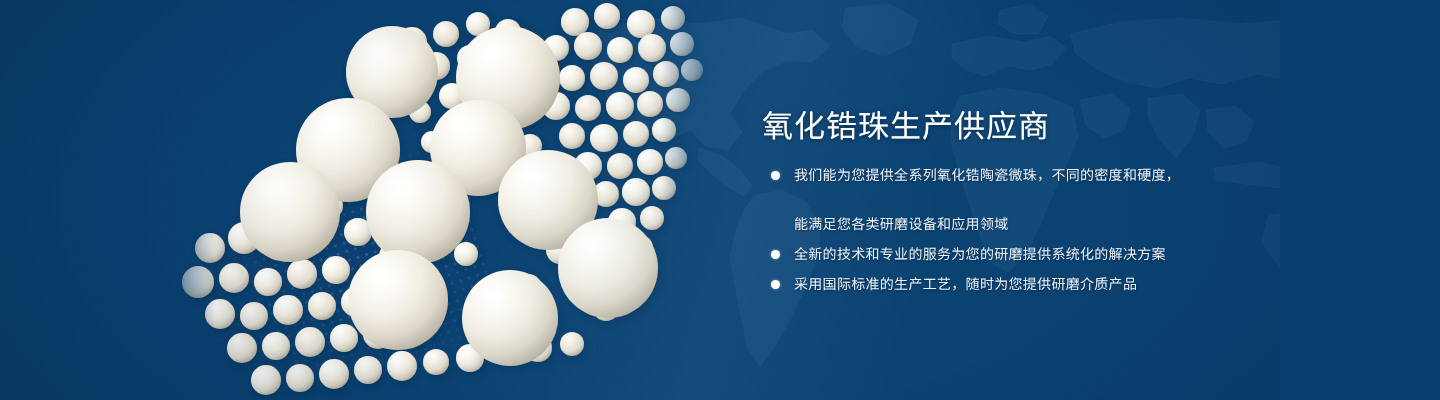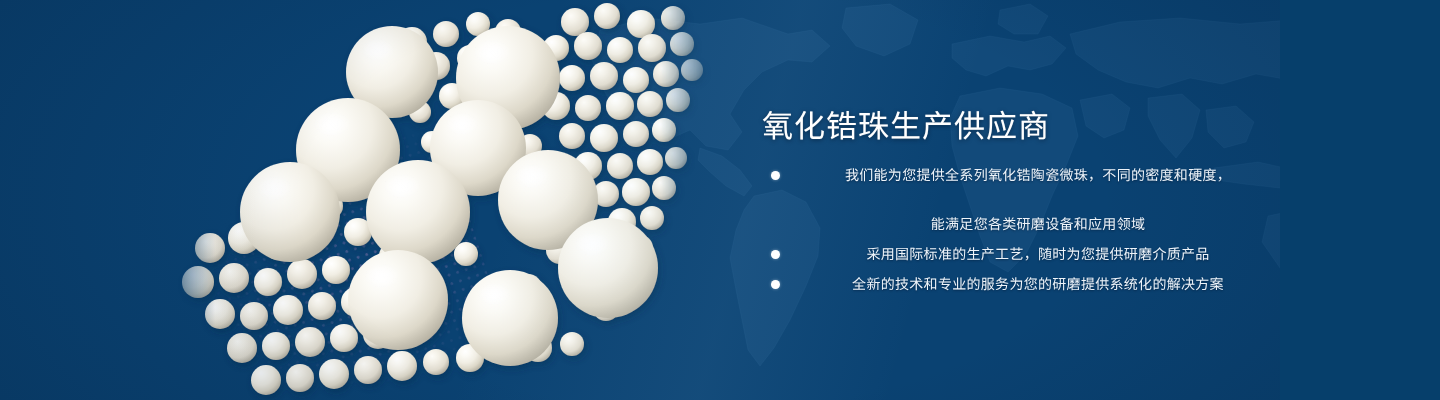--- a/index.html
+++ b/index.html
@@ -93,21 +93,20 @@
   }
   .bullet {
     position:relative;
     padding-left:32px;
     margin-bottom:7px;
     font-size:14px;
     line-height:23px;
     color:#eef4fa;
     letter-spacing:0.3px;
     text-shadow:0 1px 2px rgba(0,20,45,0.55);
-    text-align:center;
   }
   .bullet .dot {
     position:absolute;
     left:9px; top:7px;
     width:9px; height:9px;
     border-radius:50%;
     background:#ffffff;
     box-shadow:0 0 3px rgba(255,255,255,0.45);
   }
   .bullet .l2 { display:block;margin-top:26px; }
@@ -327,24 +326,24 @@
     <ul class="bullets">
 
       <li class="bullet">
         <span class="dot"></span>
         <span>我们能为您提供全系列氧化锆陶瓷微珠，不同的密度和硬度，</span>
         <span class="l2">能满足您各类研磨设备和应用领域</span>
       </li>
 
       <li class="bullet">
         <span class="dot"></span>
+        <span>全新的技术和专业的服务为您的研磨提供系统化的解决方案</span>
+      </li>
+
+      <li class="bullet">
+        <span class="dot"></span>
         <span>采用国际标准的生产工艺，随时为您提供研磨介质产品</span>
       </li>
 
-      <li class="bullet">
-        <span class="dot"></span>
-        <span>全新的技术和专业的服务为您的研磨提供系统化的解决方案</span>
-      </li>
-
     </ul>
   </div>
 
 </div>
 
 </body></html>

